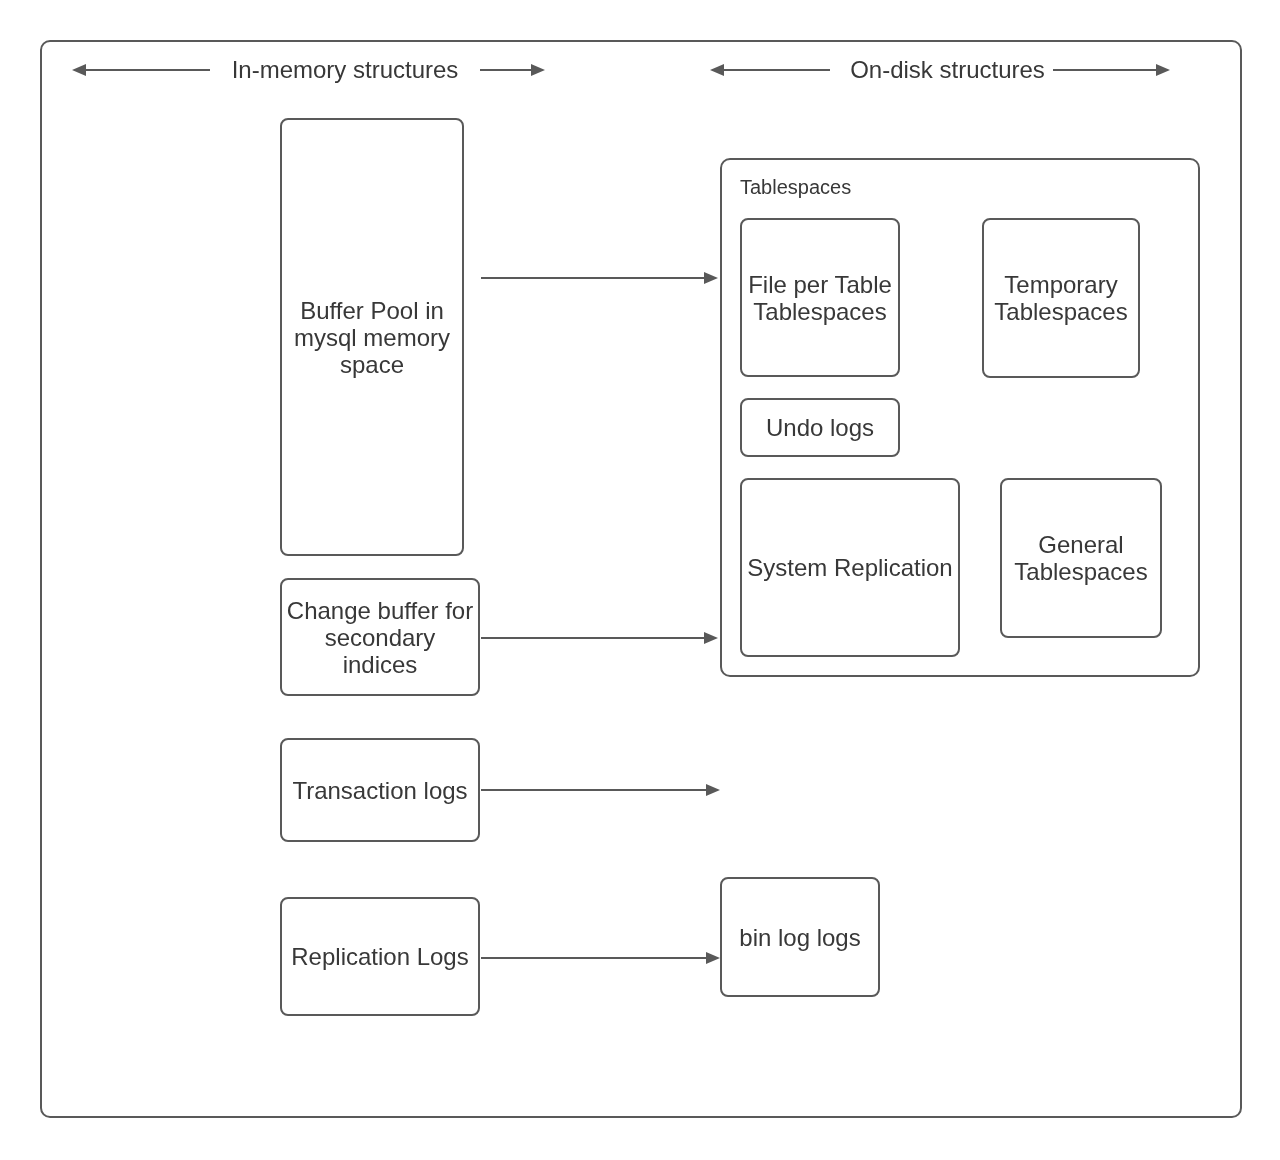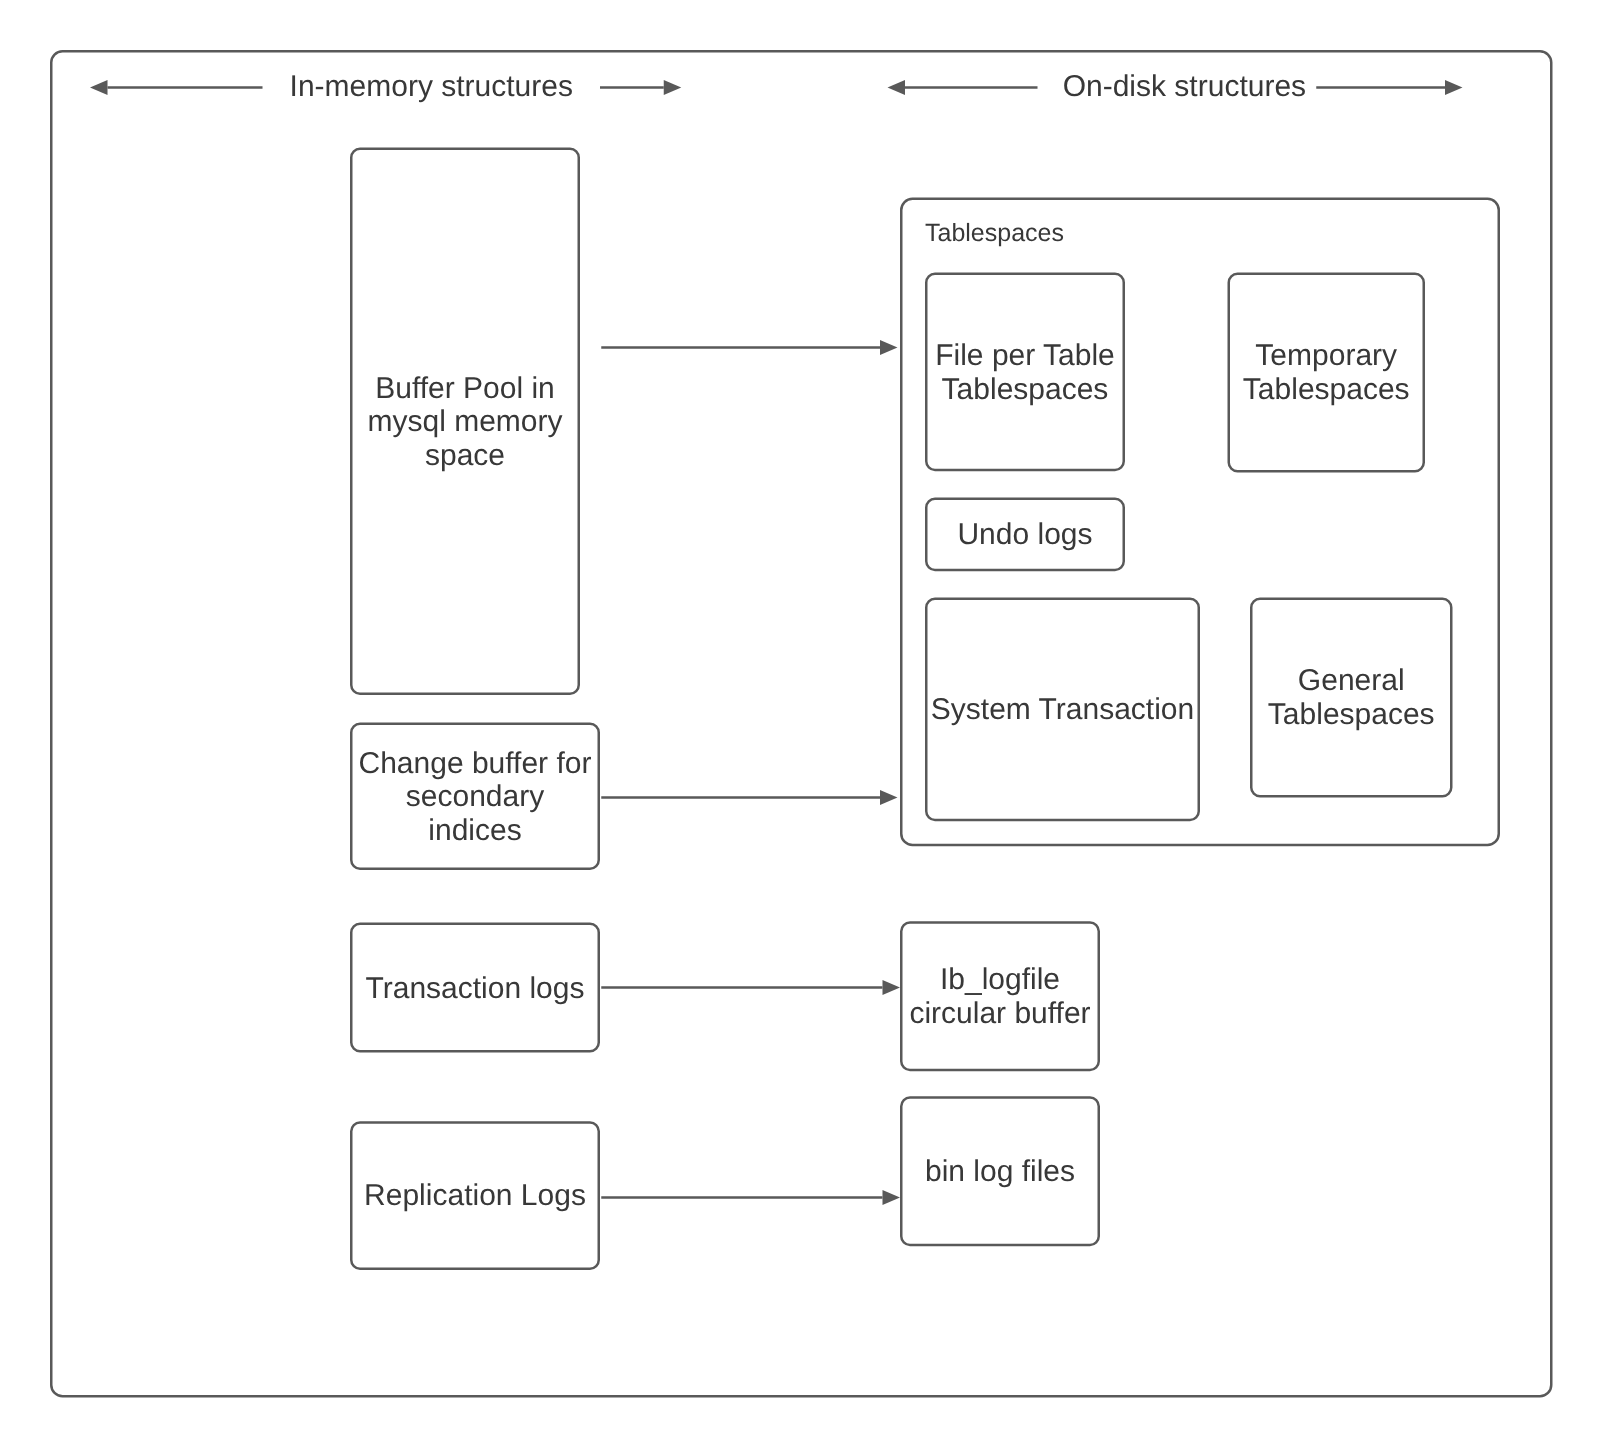--- a/index.html
+++ b/index.html
@@ -101,35 +101,31 @@
   <div class="node" style="left:982px;top:218px;width:158px;height:160px;">
     <span class="lbl">Temporary
 Tablespaces</span>
   </div>
 
   <div class="node" style="left:740px;top:398px;width:160px;height:59px;">
     <span class="lbl">Undo logs</span>
   </div>
 
   <div class="node" style="left:740px;top:478px;width:220px;height:179px;">
-    <span class="lbl">System Transaction</span>
+    <span class="lbl">System Replication</span>
   </div>
 
   <div class="node" style="left:1000px;top:478px;width:162px;height:160px;">
     <span class="lbl">General
 Tablespaces</span>
   </div>
 
-  <div class="node" style="left:720px;top:737px;width:160px;height:120px;">
-    <span class="lbl">Ib_logfile
-circular buffer</span>
-  </div>
 
   <div class="node" style="left:720px;top:877px;width:160px;height:120px;">
-    <span class="lbl">bin log files</span>
+    <span class="lbl">bin log logs</span>
   </div>
 
   <div class="hline" style="left:481px;top:277px;width:223px;"></div>
   <div class="arrow-r" style="left:704px;top:272px;"></div>
 
   <div class="hline" style="left:481px;top:637px;width:223px;"></div>
   <div class="arrow-r" style="left:704px;top:632px;"></div>
 
   <div class="hline" style="left:481px;top:789px;width:225px;"></div>
   <div class="arrow-r" style="left:706px;top:784px;"></div>

